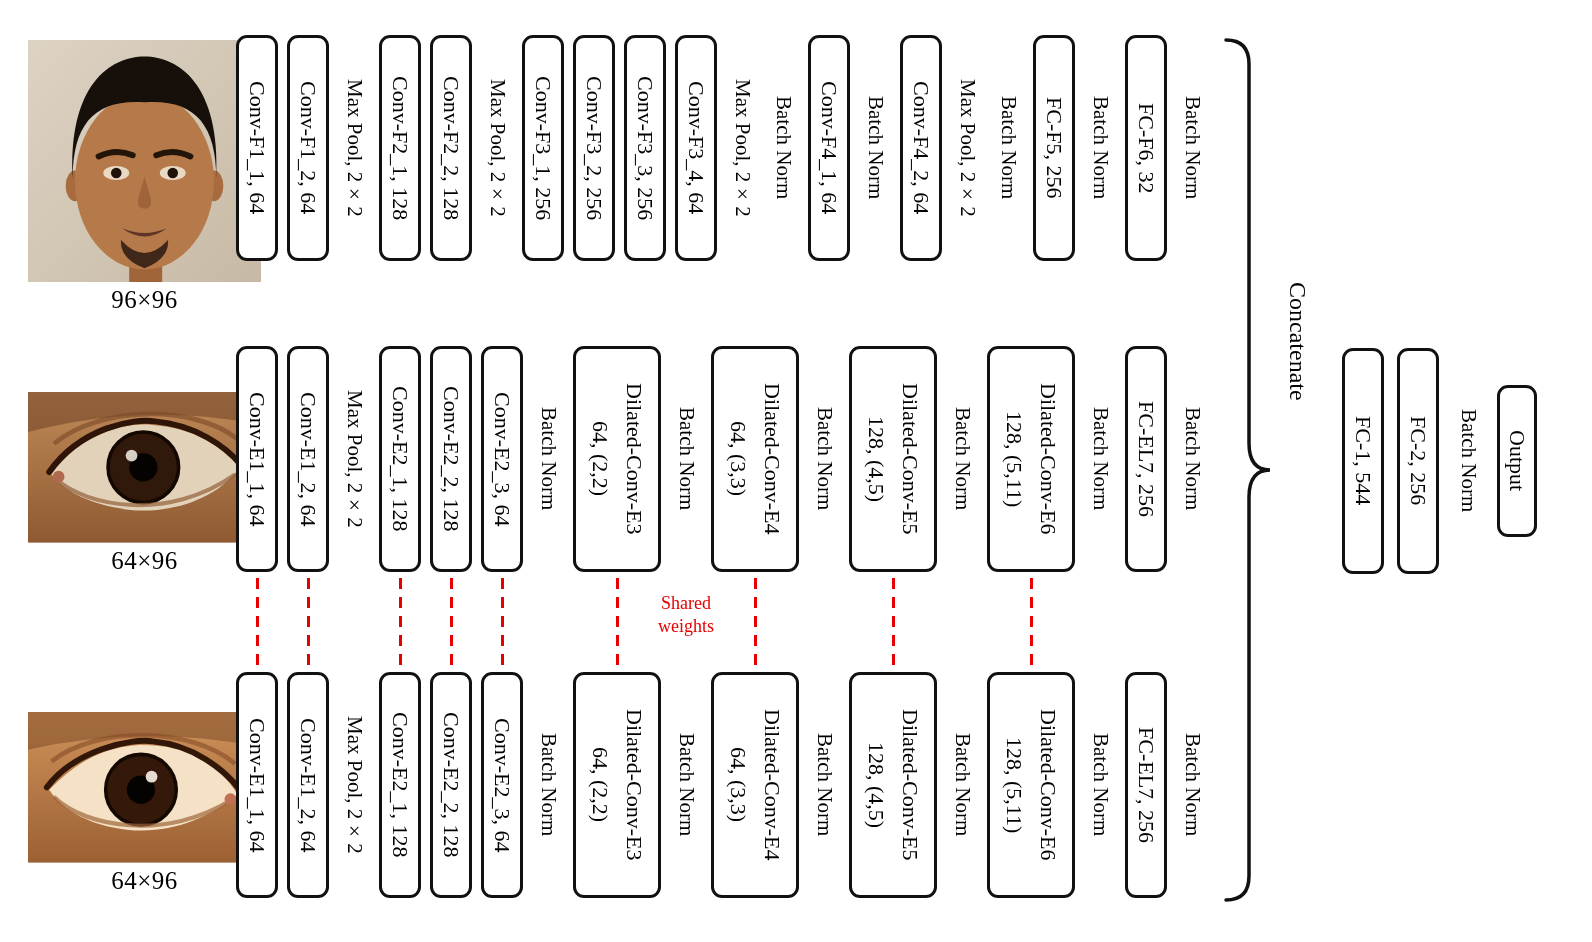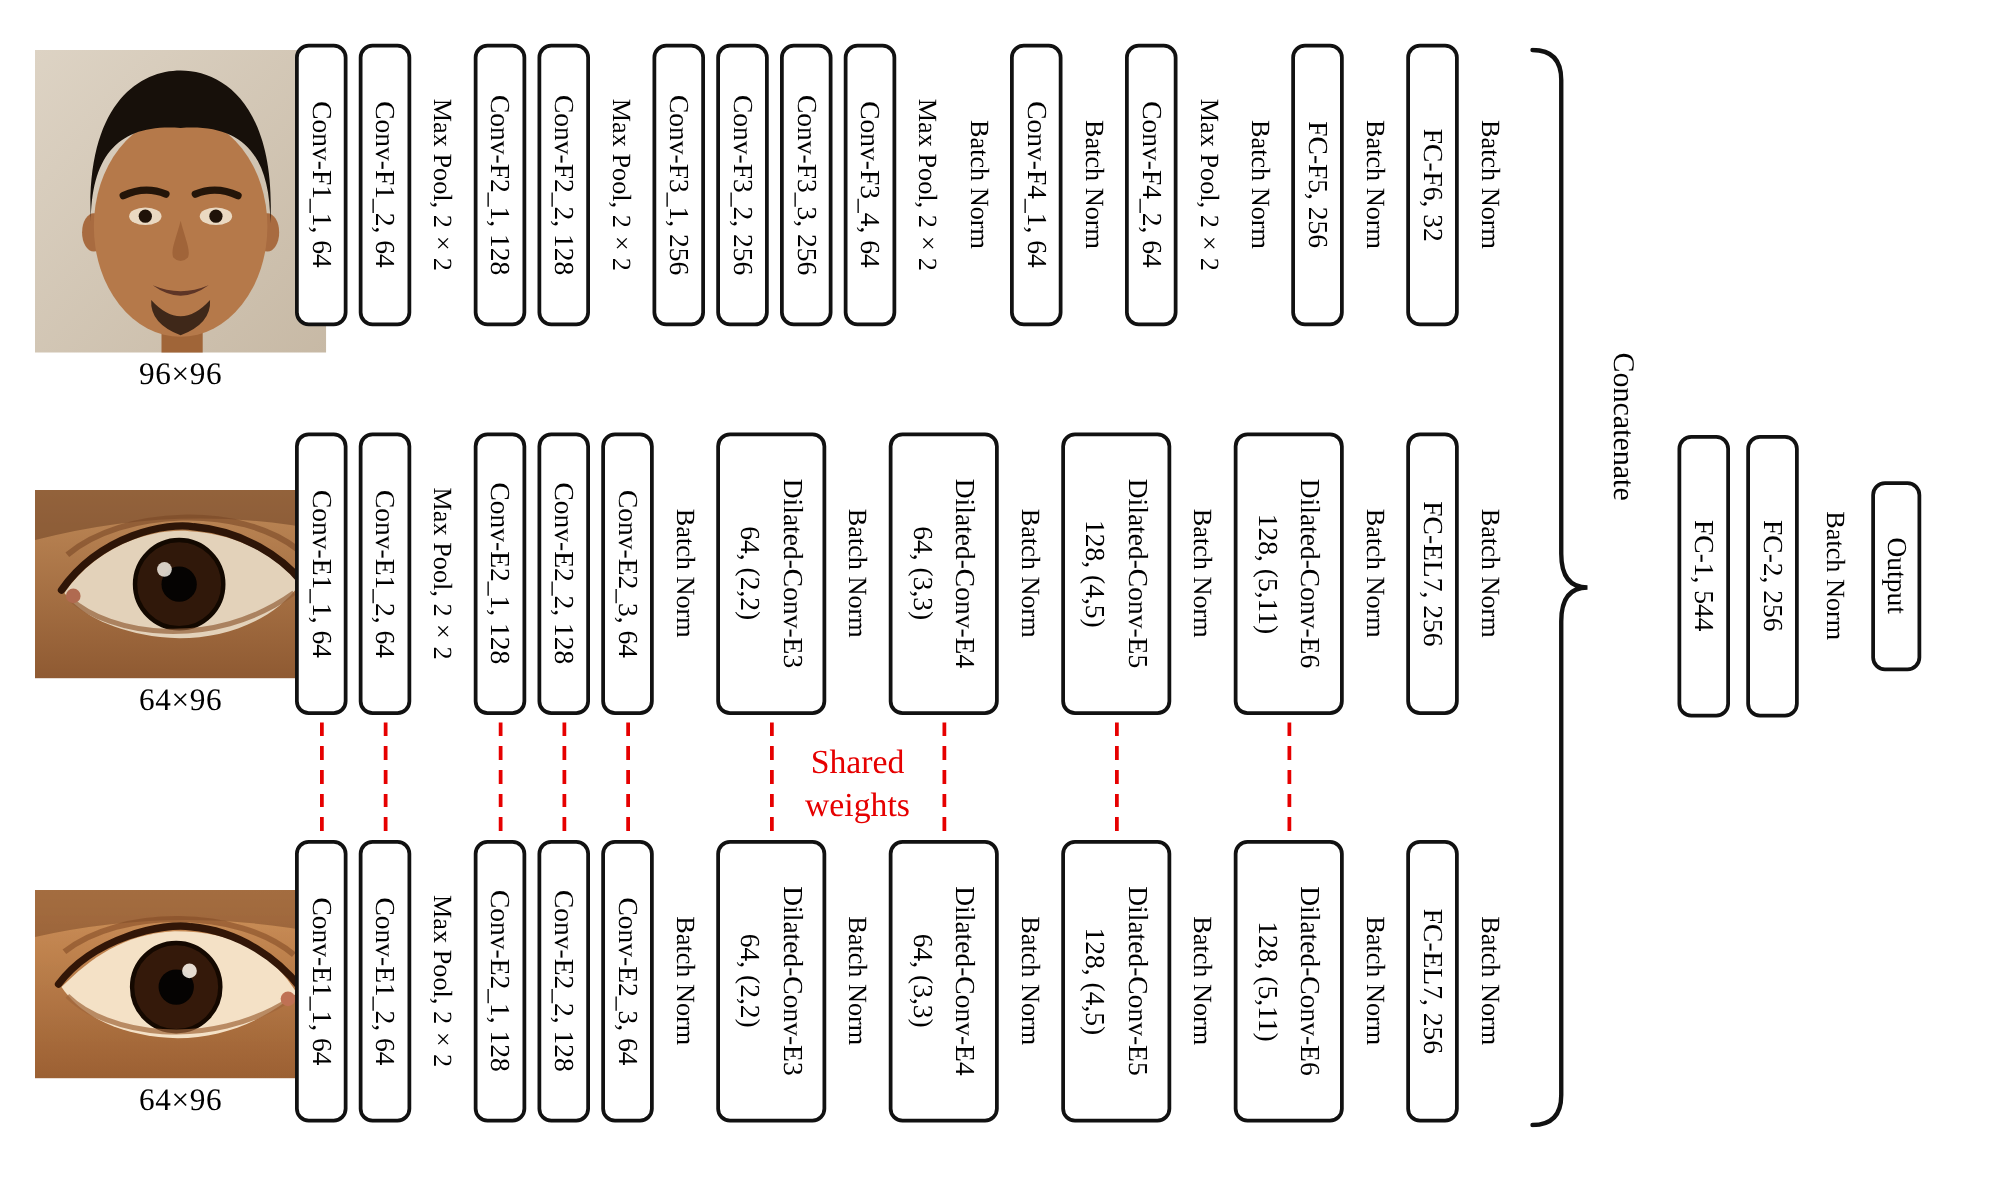--- a/index.html
+++ b/index.html
@@ -42,21 +42,21 @@
   
   .connectors { position:absolute; left:0; top:0; width:100%; height:100%; pointer-events:none; }
   .dash-line {
     position:absolute; top:578px; height:88px; width:3px;
     background:repeating-linear-gradient(to bottom,
       var(--shared-red, #e60000) 0 11px, transparent 11px 19px);
   }
   .shared-label {
     position:absolute; left:638px; top:592px; width:96px;
     color:var(--shared-red, #e60000);
-    font-size:27px; line-height:1.3; text-align:center;
+    font-size:18px; line-height:1.3; text-align:center;
   }
 
   
   svg.brace { position:absolute; }
   .concat-label {
     position:absolute; left:1284px; top:282px;
     writing-mode:vertical-rl; text-orientation:mixed;
     font-size:24px;
   }
 </style>

